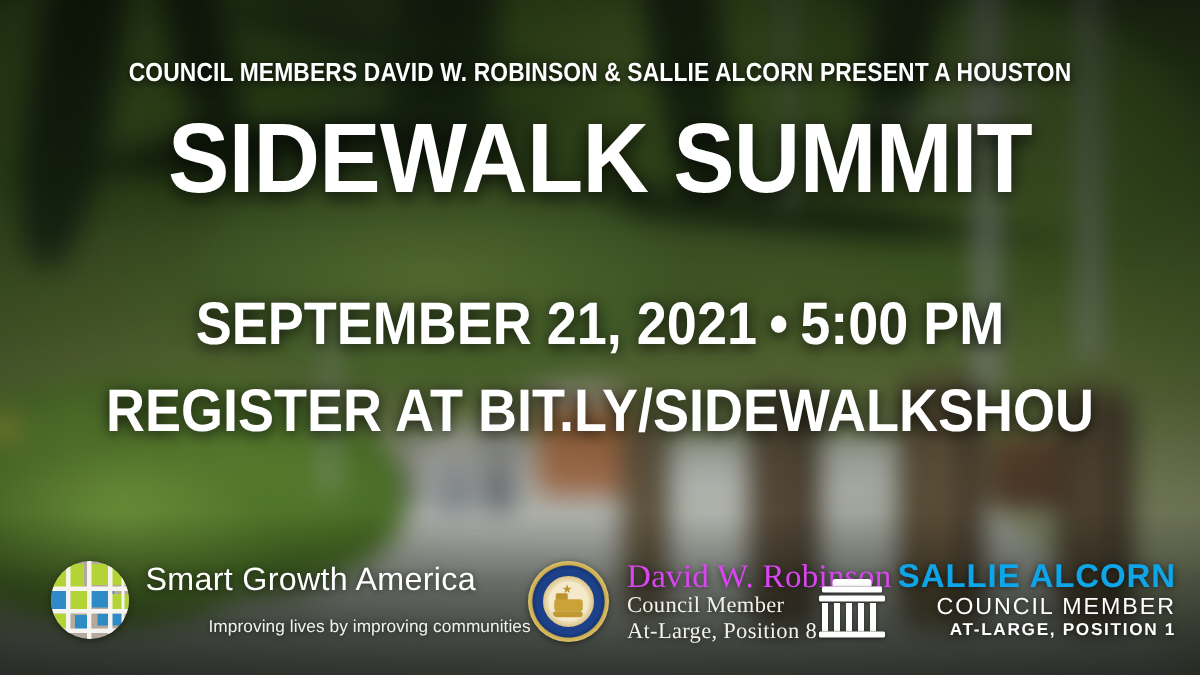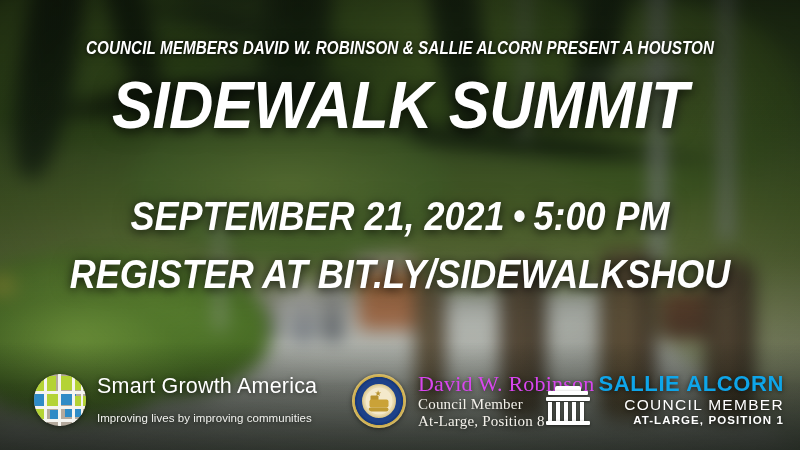--- a/index.html
+++ b/index.html
@@ -109,21 +109,21 @@
   .vignette{
     position:absolute;inset:0;
     background:radial-gradient(ellipse at 50% 45%,rgba(0,0,0,0) 45%,rgba(0,0,0,.30) 100%);
   }
   .bottombar{
     position:absolute;left:0;right:0;bottom:0;height:108px;
     background:linear-gradient(180deg,rgba(6,12,6,0) 0%,rgba(6,12,6,.34) 40%,rgba(5,10,5,.55) 100%);
   }
 
   
-  .content{position:absolute;inset:0;font-style:italic;}
+  .content{position:absolute;inset:0;}
 
   .kicker{
     position:absolute;left:0;right:0;top:38px;text-align:center;
     color:#ffffff;font-weight:bold;font-size:17.5px;letter-spacing:.1px;
     transform:scaleX(.87);
     text-shadow:0 1px 5px rgba(0,0,0,.75),0 0 14px rgba(0,0,0,.45);
     white-space:nowrap;
   }
   .headline{
     position:absolute;left:0;right:0;top:72px;text-align:center;
@@ -156,21 +156,21 @@
   .sga-mark{width:52px;height:52px;border-radius:50%;overflow:hidden;position:relative;
     background:#b4a99c;box-shadow:0 1px 5px rgba(0,0,0,.45);}
   .sga-mark i{position:absolute;display:block;}
   .blk{background:#b4d335;}
   .blu{background:#2f8bc6;}
   .str{background:#f5f4f0;}
   .sga-text{display:flex;flex-direction:column;gap:15px;}
   .sga-name{color:#fff;font-size:21.5px;letter-spacing:.2px;line-height:1;
     text-shadow:0 1px 5px rgba(0,0,0,.6);}
   .sga-tag{color:#f1f2ee;font-size:11.5px;letter-spacing:.05px;line-height:1;
-    text-shadow:0 1px 4px rgba(0,0,0,.6);}
+    text-shadow:0 1px 4px rgba(0,0,0,.6);margin-left:42px;}
 
   
   .dwr{position:absolute;left:352px;bottom:2px;display:flex;align-items:center;gap:12px;}
   .seal{width:54px;height:54px;border-radius:50%;position:relative;
     background:radial-gradient(circle at 50% 50%,#f2e6c2 0%,#e8d9ae 38%,#d4bb74 47%,
                #1b3f84 49%,#17387a 62%,#c9a94a 64%,#e0c672 72%,#a98c3c 78%,#d9bd62 86%,#8e7431 100%);
     box-shadow:0 1px 5px rgba(0,0,0,.5);}
   .seal-inner{position:absolute;left:50%;top:50%;transform:translate(-50%,-50%);
     width:27px;height:27px;border-radius:50%;background:#f4e9cb;overflow:hidden;}
   .seal-loco{position:absolute;left:4px;top:12px;width:19px;height:8px;border-radius:2px;background:#caa238;}

